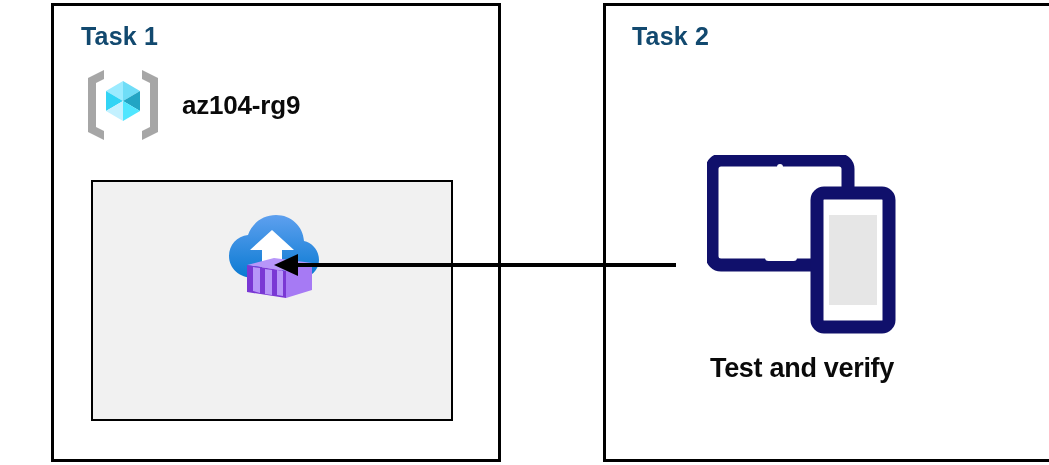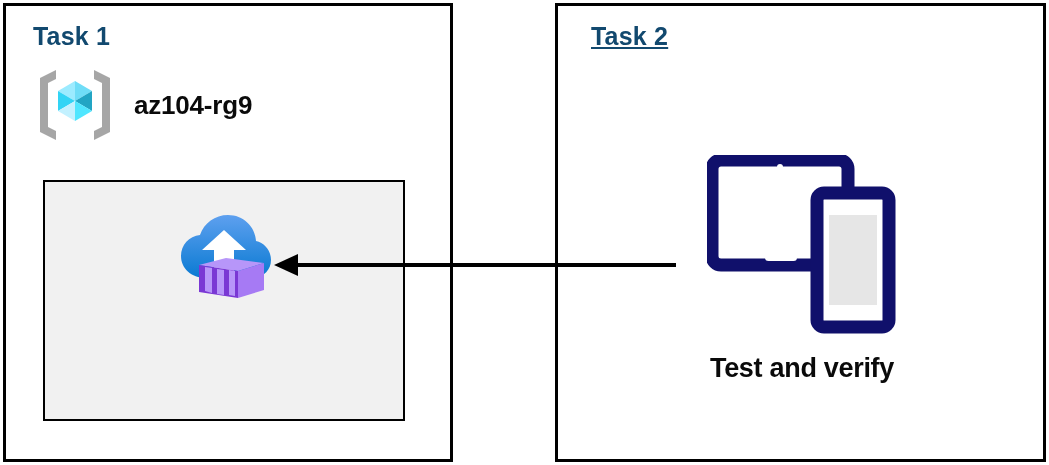--- a/index.html
+++ b/index.html
@@ -20,20 +20,21 @@
     height: 465px;
     background: #ffffff;
   }
 
   
   .panel {
     position: absolute;
     background: #ffffff;
     border: 3px solid #000000;
     box-sizing: border-box;
+    margin-left: 48px;
   }
   #panel-task1 {
     left: 3px;
     top: 3px;
     width: 450px;
     height: 459px;
   }
   #panel-task2 {
     left: 555px;
     top: 3px;
@@ -44,21 +45,21 @@
   
   .panel-title {
     position: absolute;
     font-size: 25px;
     font-weight: bold;
     color: #12496F;
     letter-spacing: 0.2px;
     white-space: nowrap;
   }
   #title-task1 { left: 27px; top: 16px; }
-  #title-task2 { left: 33px; top: 16px; text-decoration: underline; }
+  #title-task2 { left: 26px; top: 16px; }
 
   
   #rg-row {
     position: absolute;
     left: 30px;
     top: 60px;
     display: flex;
     align-items: center;
     gap: 20px;
   }

